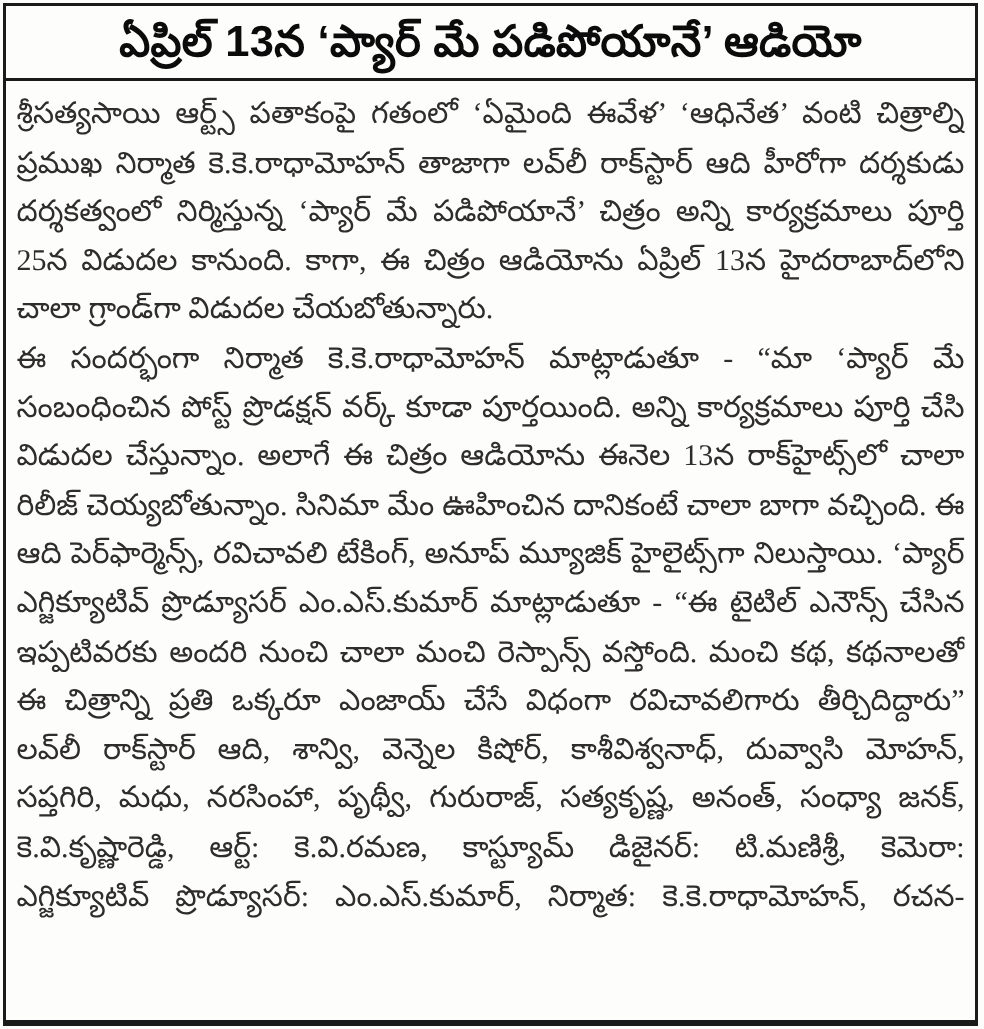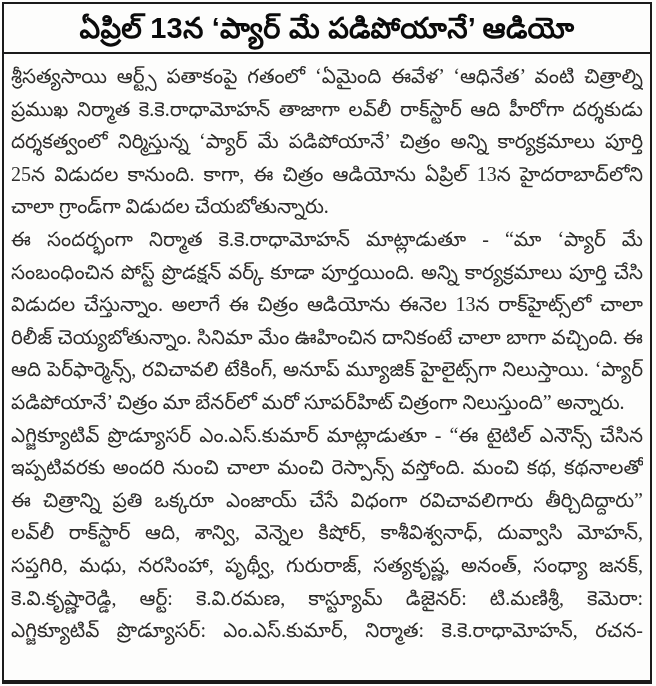--- a/index.html
+++ b/index.html
@@ -75,21 +75,20 @@
       <div class="tline">శ్రీసత్యసాయి ఆర్ట్స్ పతాకంపై గతంలో ‘ఏమైంది ఈవేళ’ ‘ఆధినేత’ వంటి చిత్రాల్ని అందించిన</div>
       <div class="tline">ప్రముఖ నిర్మాత కె.కె.రాధామోహన్ తాజాగా లవ్‌లీ రాక్‌స్టార్ ఆది హీరోగా దర్శకుడు రవిచావలి</div>
       <div class="tline">దర్శకత్వంలో నిర్మిస్తున్న ‘ప్యార్ మే పడిపోయానే’ చిత్రం అన్ని కార్యక్రమాలు పూర్తి చేసుకొని ఏప్రిల్</div>
       <div class="tline">25న విడుదల కానుంది. కాగా, ఈ చిత్రం ఆడియోను ఏప్రిల్ 13న హైదరాబాద్‌లోని రాక్‌హైట్స్‌లో</div>
       <div class="tline plast">చాలా గ్రాండ్‌గా విడుదల చేయబోతున్నారు.</div>
       <div class="tline">ఈ సందర్భంగా నిర్మాత కె.కె.రాధామోహన్ మాట్లాడుతూ - “మా ‘ప్యార్ మే పడిపోయానే’ చిత్రానికి</div>
       <div class="tline">సంబంధించిన పోస్ట్ ప్రొడక్షన్ వర్క్ కూడా పూర్తయింది. అన్ని కార్యక్రమాలు పూర్తి చేసి ఈనెల 25న</div>
       <div class="tline">విడుదల చేస్తున్నాం. అలాగే ఈ చిత్రం ఆడియోను ఈనెల 13న రాక్‌హైట్స్‌లో చాలా గ్రాండ్‌గా</div>
       <div class="tline">రిలీజ్ చెయ్యబోతున్నాం. సినిమా మేం ఊహించిన దానికంటే చాలా బాగా వచ్చింది. ఈ సినిమాకి</div>
       <div class="tline">ఆది పెర్‌ఫార్మెన్స్, రవిచావలి టేకింగ్, అనూప్ మ్యూజిక్ హైలైట్స్‌గా నిలుస్తాయి. ‘ప్యార్ మే</div>
-      <div class="tline plast">పడిపోయానే’ చిత్రం మా బేనర్‌లో మరో సూపర్‌హిట్ చిత్రంగా నిలుస్తుంది” అన్నారు.</div>
       <div class="tline">ఎగ్జిక్యూటివ్ ప్రొడ్యూసర్ ఎం.ఎస్.కుమార్ మాట్లాడుతూ - “ఈ టైటిల్ ఎనౌన్స్ చేసిన రోజు నుంచీ</div>
       <div class="tline">ఇప్పటివరకు అందరి నుంచి చాలా మంచి రెస్పాన్స్ వస్తోంది. మంచి కథ, కథనాలతో రూపొందిన</div>
       <div class="tline plast">ఈ చిత్రాన్ని ప్రతి ఒక్కరూ ఎంజాయ్ చేసే విధంగా రవిచావలిగారు తీర్చిదిద్దారు” అన్నారు.</div>
       <div class="tline">లవ్‌లీ రాక్‌స్టార్ ఆది, శాన్వి, వెన్నెల కిషోర్, కాశీవిశ్వనాధ్, దువ్వాసి మోహన్, తాగుబోతు మేష్,</div>
       <div class="tline">సప్తగిరి, మధు, నరసింహా, పృథ్వీ, గురురాజ్, సత్యకృష్ణ, అనంత్, సంధ్యా జనక్, మాధవి సిద్దం,</div>
       <div class="tline">కె.వి.కృష్ణారెడ్డి, ఆర్ట్: కె.వి.రమణ, కాస్ట్యూమ్ డిజైనర్: టి.మణిశ్రీ, కెమెరా: టి.సురేంద్రరెడ్డి,</div>
       <div class="tline plast">ఎగ్జిక్యూటివ్ ప్రొడ్యూసర్: ఎం.ఎస్.కుమార్, నిర్మాత: కె.కె.రాధామోహన్, రచన-దర్శకత్వ: రవిచావలి.</div>
     </div>
 </div>
 

